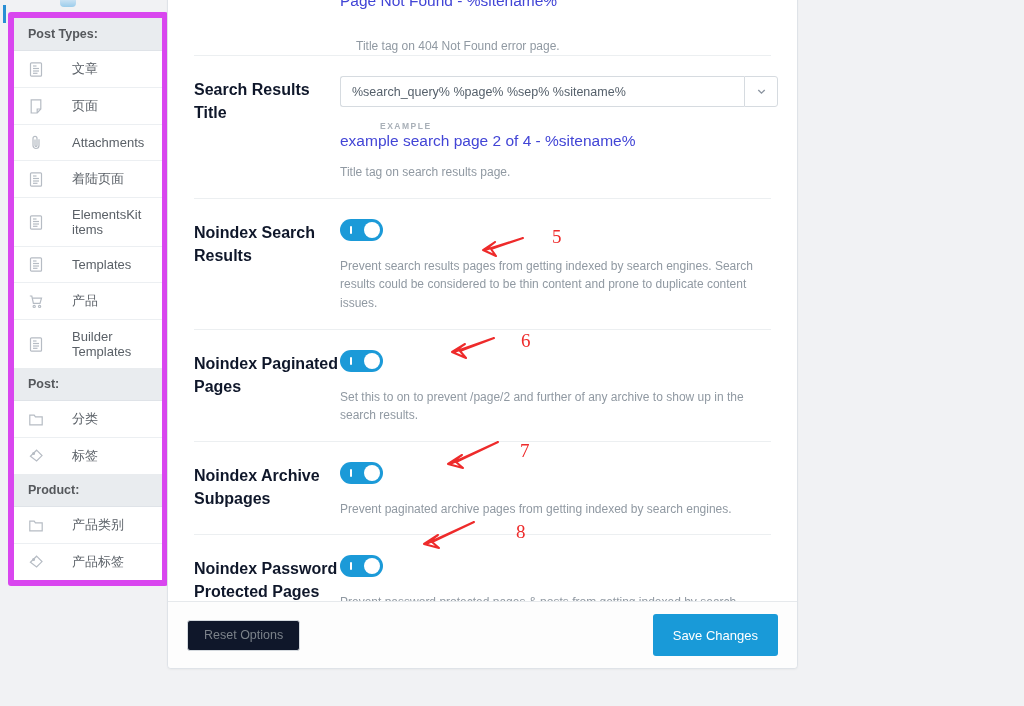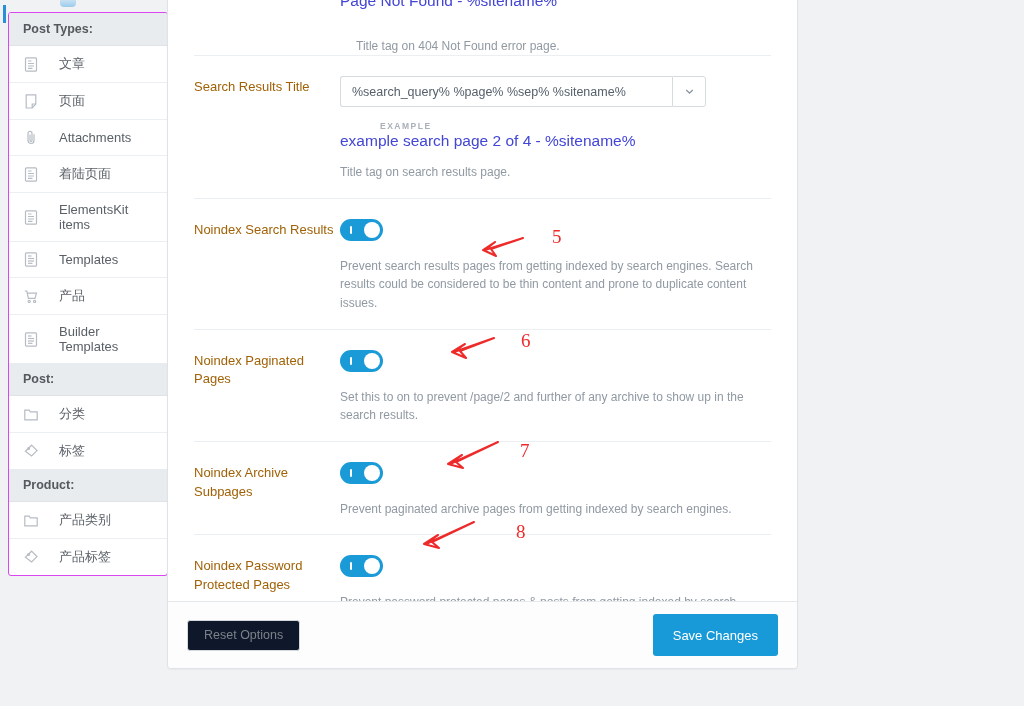--- a/index.html
+++ b/index.html
@@ -9,21 +9,21 @@
     font-family: "Liberation Sans", sans-serif;
     overflow: hidden;
   }
   .screen { position: relative; width: 1024px; height: 706px; }
 
   
   .sidebar {
     position: absolute; left: 8px; top: 12px;
     width: 160px;
     background: #ffffff;
-    border: 1px solid #d946ef;
+    border: 6px solid #d946ef;
     border-radius: 3px;
     overflow: hidden;
   }
   .accent-bar {
     position: absolute; left: 3px; top: 5px;
     width: 3px; height: 18px; background: #2a8fd4;
   }
   .top-fragment {
     position: absolute; left: 60px; top: 0px;
     width: 16px; height: 7px;
@@ -33,21 +33,21 @@
   .sb-group {
     padding: 9px 14px;
     background: #e9ecef;
     color: #55585c;
     font-size: 12.5px;
     font-weight: bold;
     border-bottom: 1px solid #dfe3e8;
   }
   .sb-item {
     display: flex; align-items: center;
-    gap: 20px;
+    gap: 28px;
     padding: 9px 14px;
     border-bottom: 1px solid #eceff2;
     font-size: 13px;
     color: #5a6067;
     cursor: pointer;
     min-height: 33px;
   }
   .sb-item:last-child { border-bottom: none; }
   .sb-ico { width: 16px; height: 17px; flex: 0 0 16px; color: #b6bcc4; }
   .sb-ico svg { display: block; width: 16px; height: 17px; }
@@ -62,29 +62,29 @@
     box-shadow: 0 1px 2px rgba(0,0,0,.04);
   }
   .card-body { padding: 0 26px; }
 
   .row { display: flex; padding: 20px 0 16px 0; position: relative; }
   .row + .row { border-top: 1px solid #eceff1; }
   .row.no-top { border-top: none; }
 
   .row-label {
     width: 146px; flex: 0 0 146px;
-    font-size: 13px;
-    font-weight: normal;
-    color: #a16207;
+    font-size: 16px;
+    font-weight: bold;
+    color: #0f172a;
     line-height: 1.45;
     padding-top: 2px;
   }
   .row-content { flex: 1 1 auto; min-width: 0; }
 
-  .input-wrap { display: flex; align-items: stretch; width: 366px; }
+  .input-wrap { display: flex; align-items: stretch; width: 438px; }
   .text-input {
     flex: 1 1 auto;
     height: 31px;
     border: 1px solid #d6dbe0;
     border-right: none;
     border-radius: 3px 0 0 3px;
     padding: 0 11px;
     font-family: "Liberation Sans", sans-serif;
     font-size: 12.5px;
     color: #55606b;

